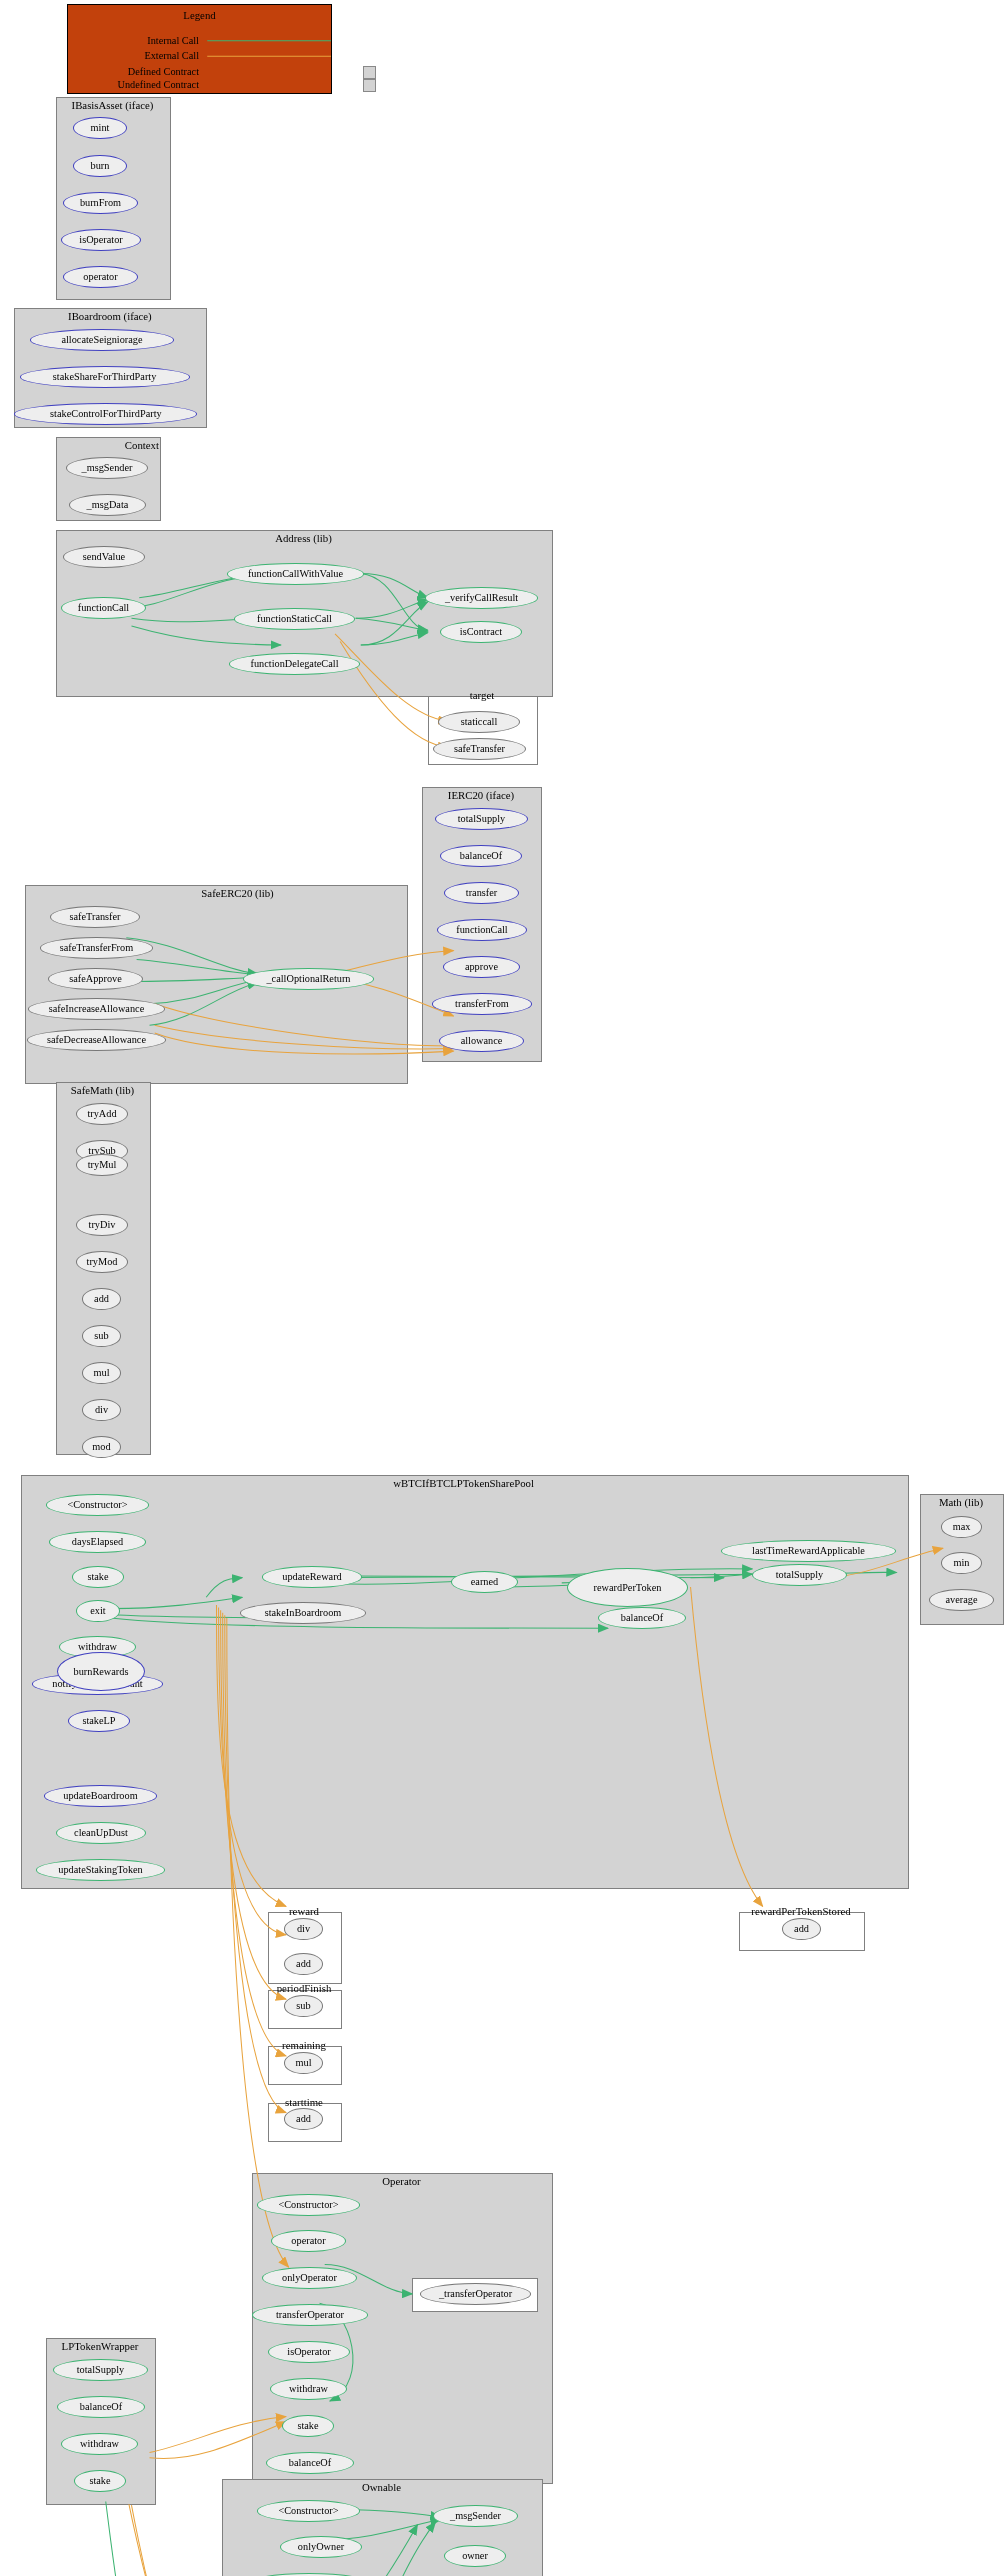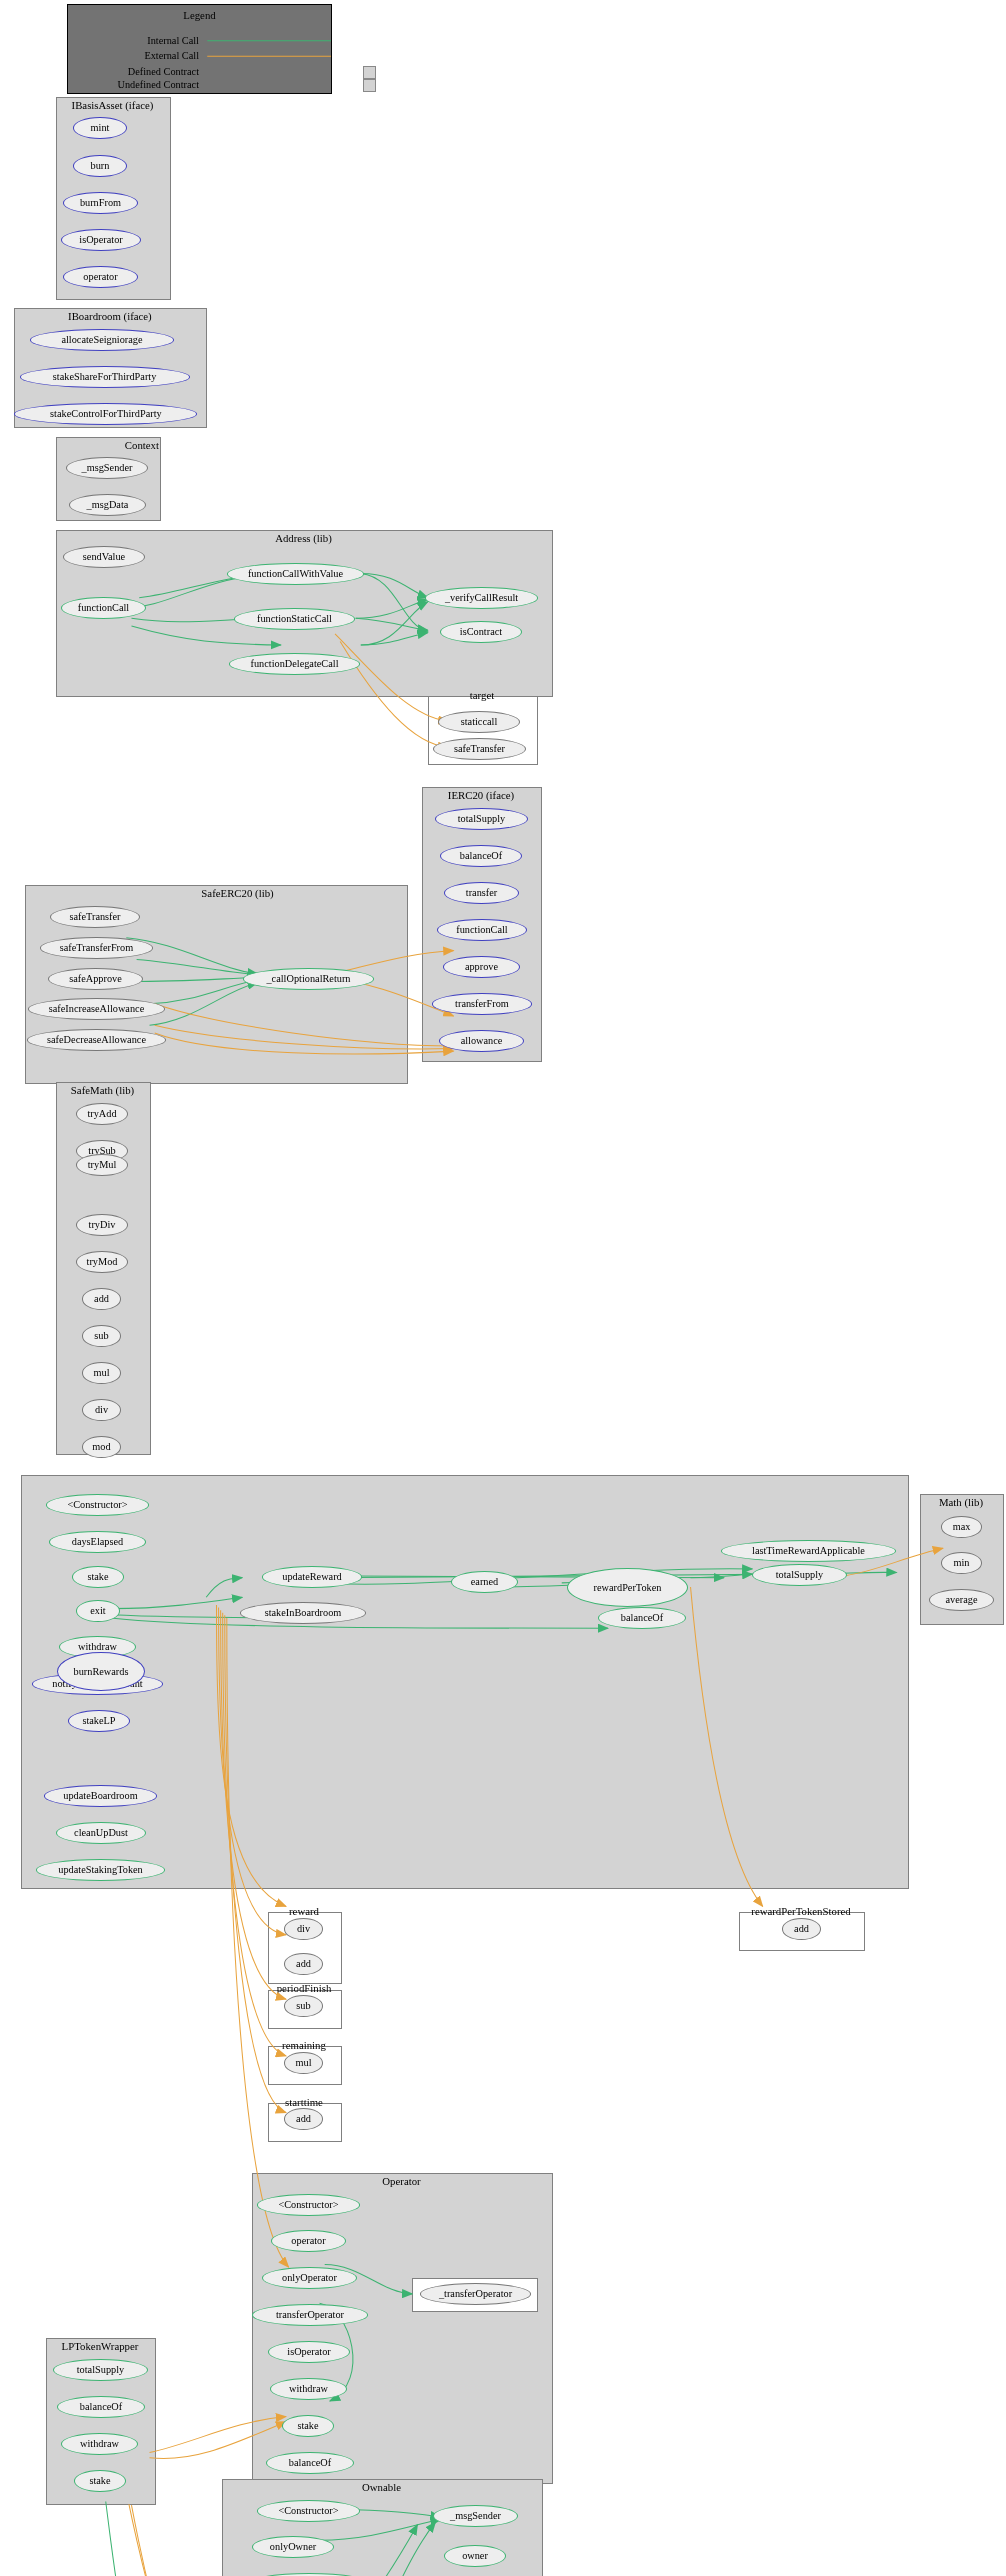--- a/index.html
+++ b/index.html
@@ -8,21 +8,21 @@
   .cluster{position:absolute;background:#d3d3d3;border:0.5px solid #808080;}
   .cluster.white{background:#ffffff;}
   .cluster-title{position:absolute;text-align:center;font-size:10.8px;color:#000;white-space:nowrap;}
   .node{position:absolute;display:flex;align-items:center;justify-content:center;
         border-radius:50%;background:#eeeeee;border:0.5px solid #000;font-size:10.3px;
         color:#000;white-space:nowrap;box-sizing:border-box;}
   .node.blue{border-color:#4040c0;}
   .node.green{border-color:#3cb371;}
   .node.gray{border-color:#777;}
   svg.edges{position:absolute;left:0;top:0;width:1007px;height:2888px;pointer-events:none;}
-  .legend-box{position:absolute;background:#737373;border:0.5px solid #000;}
+  .legend-box{position:absolute;background:#c2410c;border:0.5px solid #000;}
   .legend-label{position:absolute;font-size:10.3px;text-align:right;white-space:nowrap;}
   .legend-swatch{position:absolute;width:11.3px;height:11.3px;background:#d3d3d3;border:0.5px solid #888;}
   .legend-title{position:absolute;font-size:10.8px;text-align:center;width:100%;}
 </style>
 </head>
 <body>
 
 <div id="canvas">
 
   <div class="legend-box" style="left:67px;top:4.1px;width:263px;height:88px;">
@@ -63,20 +63,21 @@
   <div class="cluster" style="left:422px;top:787px;width:118px;height:273px;"></div>
   <div class="cluster-title" style="left:422px;top:789px;width:118px;">IERC20  (iface)</div>
 
   <div class="cluster" style="left:25px;top:885px;width:381px;height:197px;"></div>
   <div class="cluster-title" style="left:25px;top:887px;width:425px;">SafeERC20  (lib)</div>
 
   <div class="cluster" style="left:56px;top:1082px;width:93px;height:371px;"></div>
   <div class="cluster-title" style="left:56px;top:1084px;width:93px;">SafeMath  (lib)</div>
 
   <div class="cluster" style="left:20.6px;top:1475px;width:886px;height:412px;"></div>
+  <div class="cluster-title" style="left:20.6px;top:1477px;width:886px;">wBTCIfBTCLPTokenSharePool</div>
 
   <div class="cluster" style="left:920px;top:1494px;width:82px;height:129px;"></div>
   <div class="cluster-title" style="left:920px;top:1496px;width:82px;">Math  (lib)</div>
 
   <div class="cluster white" style="left:268px;top:1912px;width:72px;height:70px;"></div>
   <div class="cluster-title" style="left:268px;top:1905px;width:72px;">reward</div>
 
   <div class="cluster white" style="left:739px;top:1912px;width:124px;height:37px;"></div>
   <div class="cluster-title" style="left:739px;top:1905px;width:124px;">rewardPerTokenStored</div>
 
@@ -273,20 +274,20 @@
   <div class="node green" style="left:266px;top:2452px;width:88px;height:21.6px;">balanceOf</div>
 
   <div class="node gray" style="left:420px;top:2283px;width:111px;height:21.6px;">_transferOperator</div>
 
   <div class="node green" style="left:53px;top:2359px;width:95px;height:21.6px;">totalSupply</div>
   <div class="node green" style="left:57px;top:2396px;width:88px;height:21.6px;">balanceOf</div>
   <div class="node green" style="left:61px;top:2433px;width:77px;height:21.6px;">withdraw</div>
   <div class="node green" style="left:74px;top:2470px;width:52px;height:21.6px;">stake</div>
 
   <div class="node green" style="left:257px;top:2500px;width:103px;height:21.6px;">&lt;Constructor&gt;</div>
-  <div class="node green" style="left:252px;top:2536px;width:82px;height:21.6px;">onlyOwner</div>
+  <div class="node green" style="left:280px;top:2536px;width:82px;height:21.6px;">onlyOwner</div>
   <div class="node green" style="left:246px;top:2573px;width:126px;height:21.6px;">renounceOwnership</div>
 
   <div class="node green" style="left:433px;top:2505px;width:85px;height:21.6px;">_msgSender</div>
   <div class="node green" style="left:444px;top:2545px;width:62px;height:21.6px;">owner</div>
 
 </div>
 
 
 </body></html>

